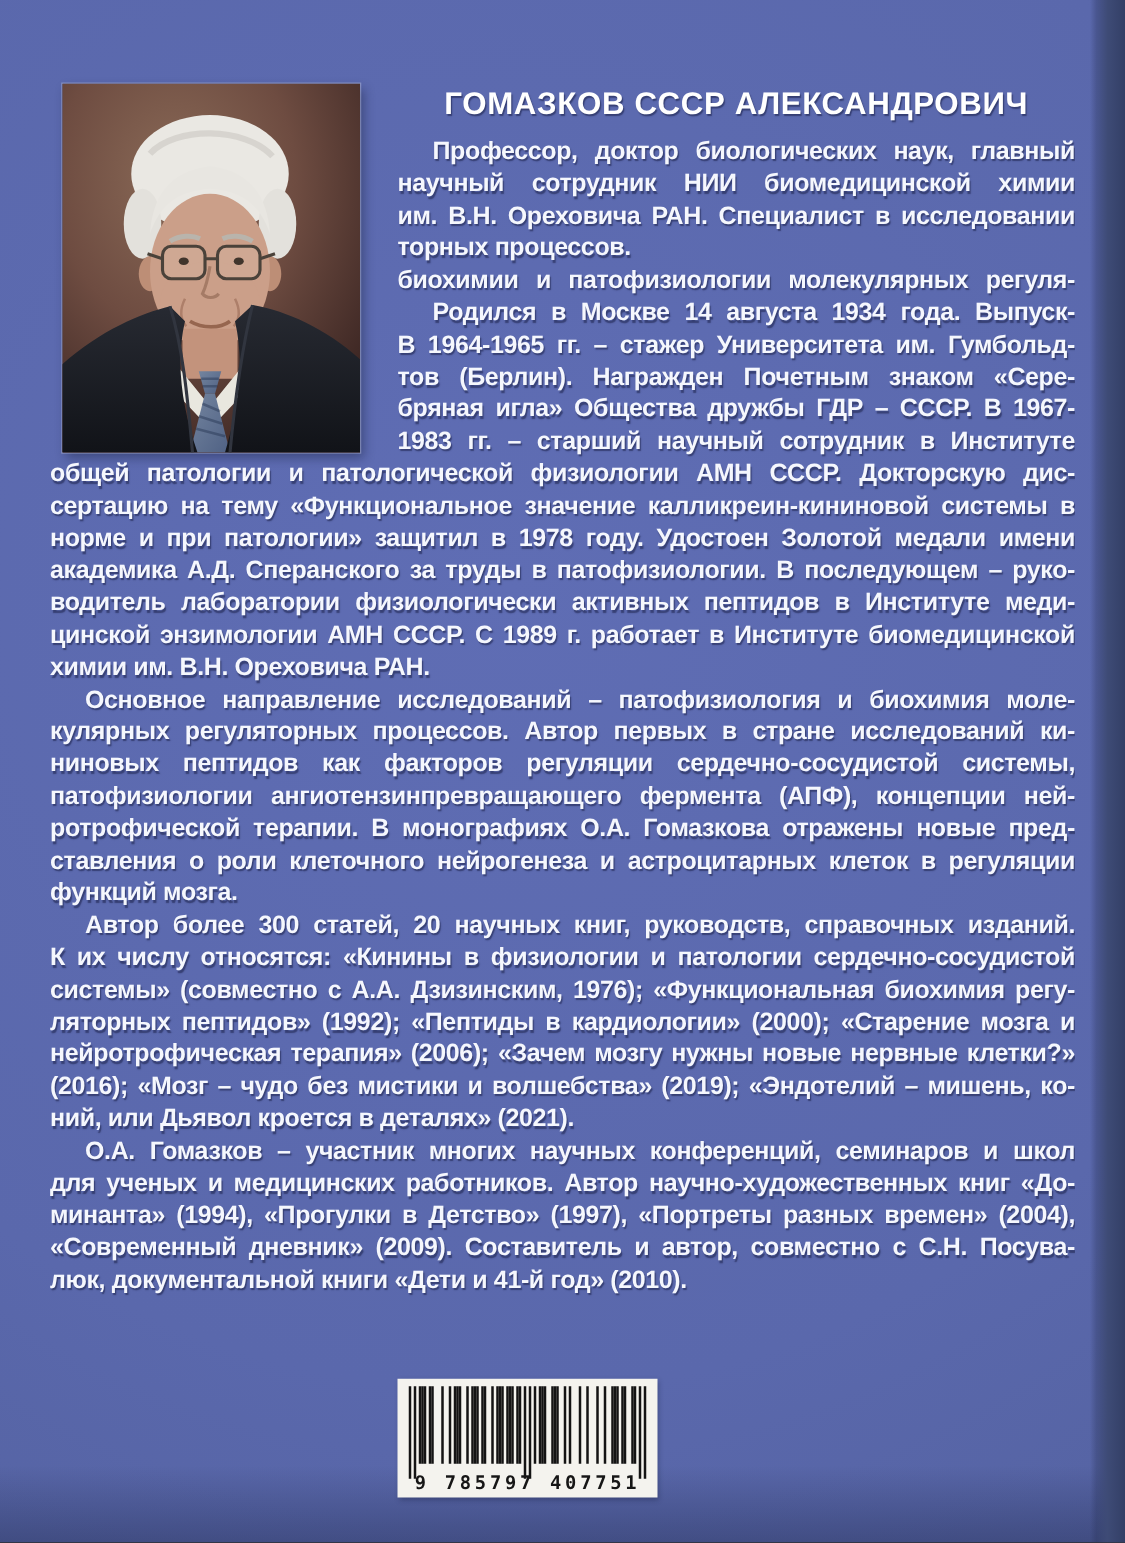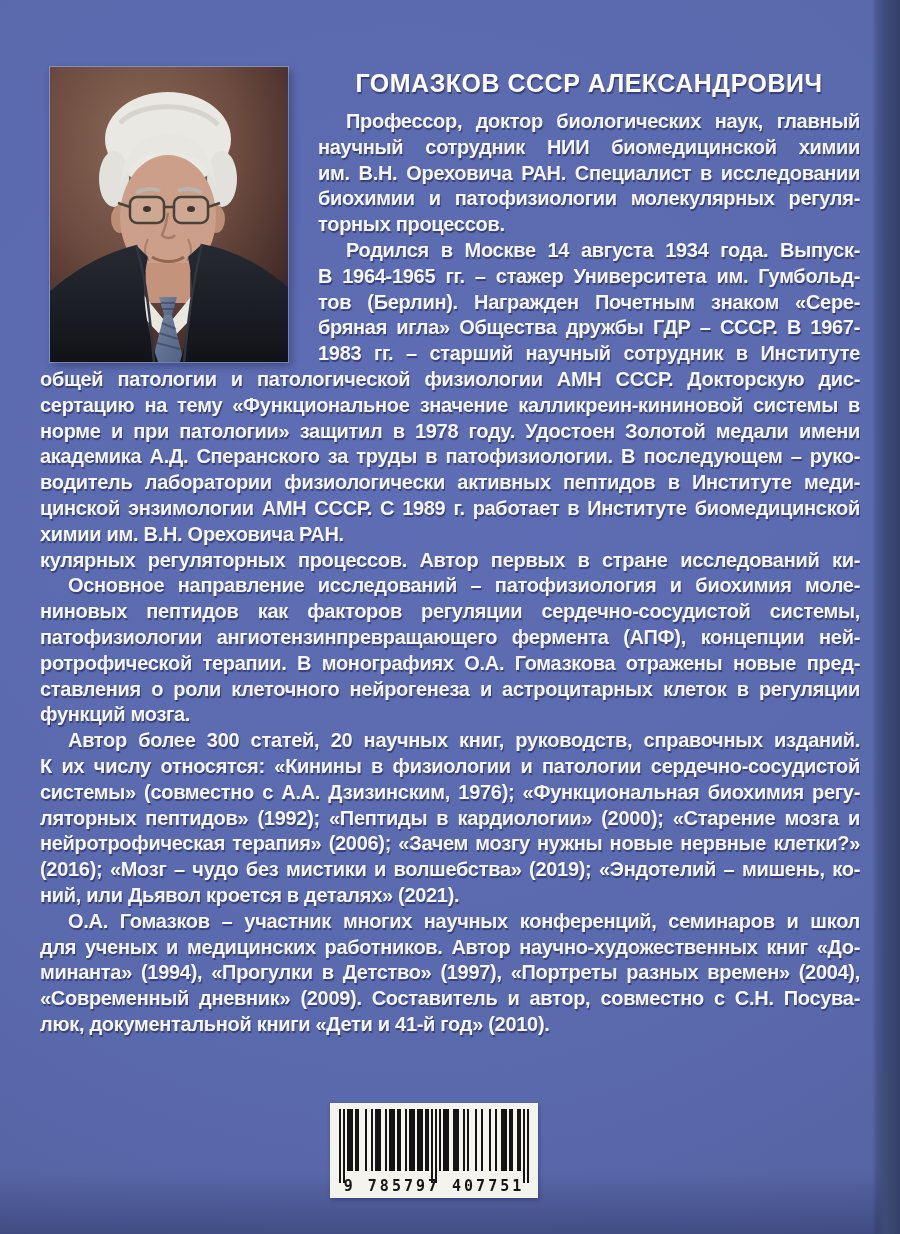--- a/index.html
+++ b/index.html
@@ -35,21 +35,21 @@
   .col-lines{margin-left:278px;width:542px;}
   .full-lines{width:820px;}
   .line{
     font-size:20px;line-height:25.8px;letter-spacing:-0.3px;
     text-align:justify;text-align-last:justify;
     overflow:hidden;
   }
   .line.last{text-align-last:left;}
   .line.indent{text-indent:28px;}
   .barcode-label{
-    position:absolute;left:330px;top:1103px;width:208px;height:95px;
+    position:absolute;left:318px;top:1103px;width:208px;height:95px;
     background:#f4f3ee;
     box-shadow:1px 2px 4px rgba(20,26,58,0.35);
   }
   .bars{position:absolute;left:9px;top:6px;width:190px;height:78px;}
   .bar{position:absolute;top:0;width:2px;height:62px;background:#141414;}
   .bar.guard{height:74px;}
   .barcode-digits{
     position:absolute;left:0;bottom:3px;width:100%;
     font-family:"DejaVu Sans Mono", monospace;
     font-size:15px;font-weight:bold;color:#161616;
@@ -128,38 +128,38 @@
       <path d="M152,177 C144,210 138,252 134,295" stroke="#31353f" stroke-width="2.5" fill="none"></path>
     </svg>
   </div>
 
   <div class="textarea">
     <h1 class="title">ГОМАЗКОВ СССР АЛЕКСАНДРОВИЧ</h1>
     <div class="col-lines">
         <div class="line indent">Профессор, доктор биологических наук, главный</div>
         <div class="line">научный сотрудник НИИ биомедицинской химии</div>
         <div class="line">им. В.Н. Ореховича РАН. Специалист в исследовании</div>
+        <div class="line last">торных процессов.</div>
         <div class="line">биохимии и патофизиологии молекулярных регуля-</div>
-        <div class="line last">торных процессов.</div>
         <div class="line indent">Родился в Москве 14 августа 1934 года. Выпуск-</div>
         <div class="line">В 1964-1965 гг. – стажер Университета им. Гумбольд-</div>
         <div class="line">тов (Берлин). Награжден Почетным знаком «Сере-</div>
         <div class="line">бряная игла» Общества дружбы ГДР – СССР. В 1967-</div>
         <div class="line">1983 гг. – старший научный сотрудник в Институте</div>
       </div>
     <div class="full-lines">
         <div class="line">общей патологии и патологической физиологии АМН СССР. Докторскую дис-</div>
         <div class="line">сертацию на тему «Функциональное значение калликреин-кининовой системы в</div>
         <div class="line">норме и при патологии» защитил в 1978 году. Удостоен Золотой медали имени</div>
         <div class="line">академика А.Д. Сперанского за труды в патофизиологии. В последующем – руко-</div>
         <div class="line">водитель лаборатории физиологически активных пептидов в Институте меди-</div>
         <div class="line">цинской энзимологии АМН СССР. С 1989 г. работает в Институте биомедицинской</div>
         <div class="line last">химии им. В.Н. Ореховича РАН.</div>
+        <div class="line indent">Основное направление исследований – патофизиология и биохимия моле-</div>
         <div class="line">кулярных регуляторных процессов. Автор первых в стране исследований ки-</div>
-        <div class="line indent">Основное направление исследований – патофизиология и биохимия моле-</div>
         <div class="line">ниновых пептидов как факторов регуляции сердечно-сосудистой системы,</div>
         <div class="line">патофизиологии ангиотензинпревращающего фермента (АПФ), концепции ней-</div>
         <div class="line">ротрофической терапии. В монографиях О.А. Гомазкова отражены новые пред-</div>
         <div class="line">ставления о роли клеточного нейрогенеза и астроцитарных клеток в регуляции</div>
         <div class="line last">функций мозга.</div>
         <div class="line indent">Автор более 300 статей, 20 научных книг, руководств, справочных изданий.</div>
         <div class="line">К их числу относятся: «Кинины в физиологии и патологии сердечно-сосудистой</div>
         <div class="line">системы» (совместно с А.А. Дзизинским, 1976); «Функциональная биохимия регу-</div>
         <div class="line">ляторных пептидов» (1992); «Пептиды в кардиологии» (2000); «Старение мозга и</div>
         <div class="line">нейротрофическая терапия» (2006); «Зачем мозгу нужны новые нервные клетки?»</div>

